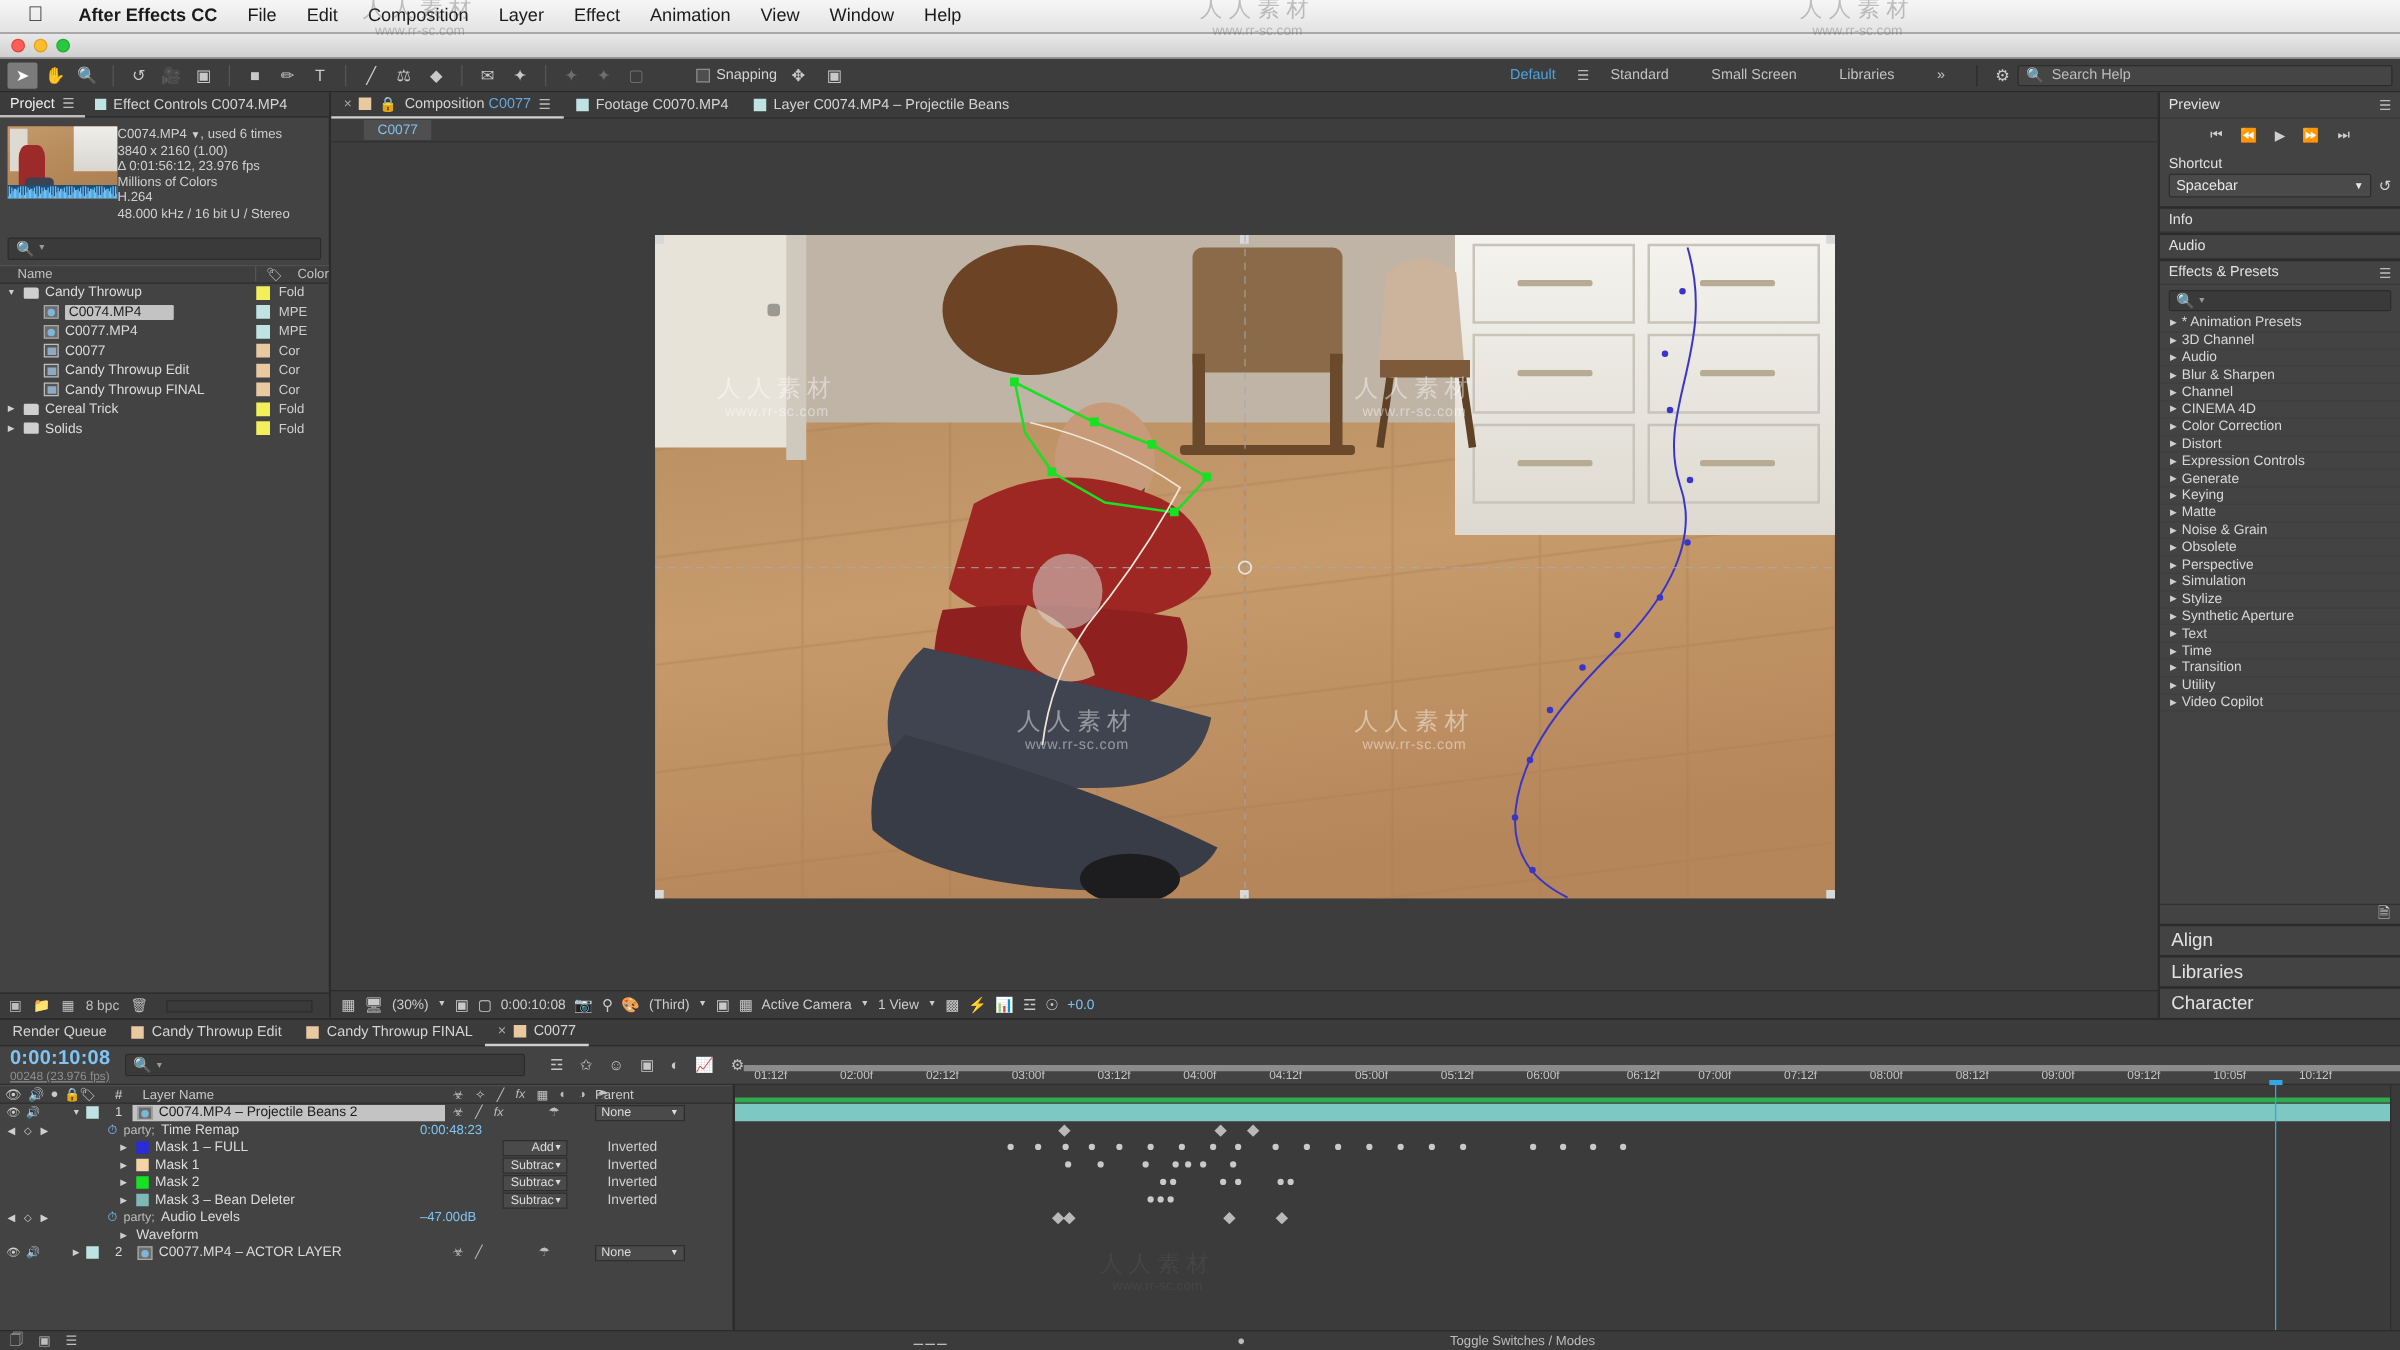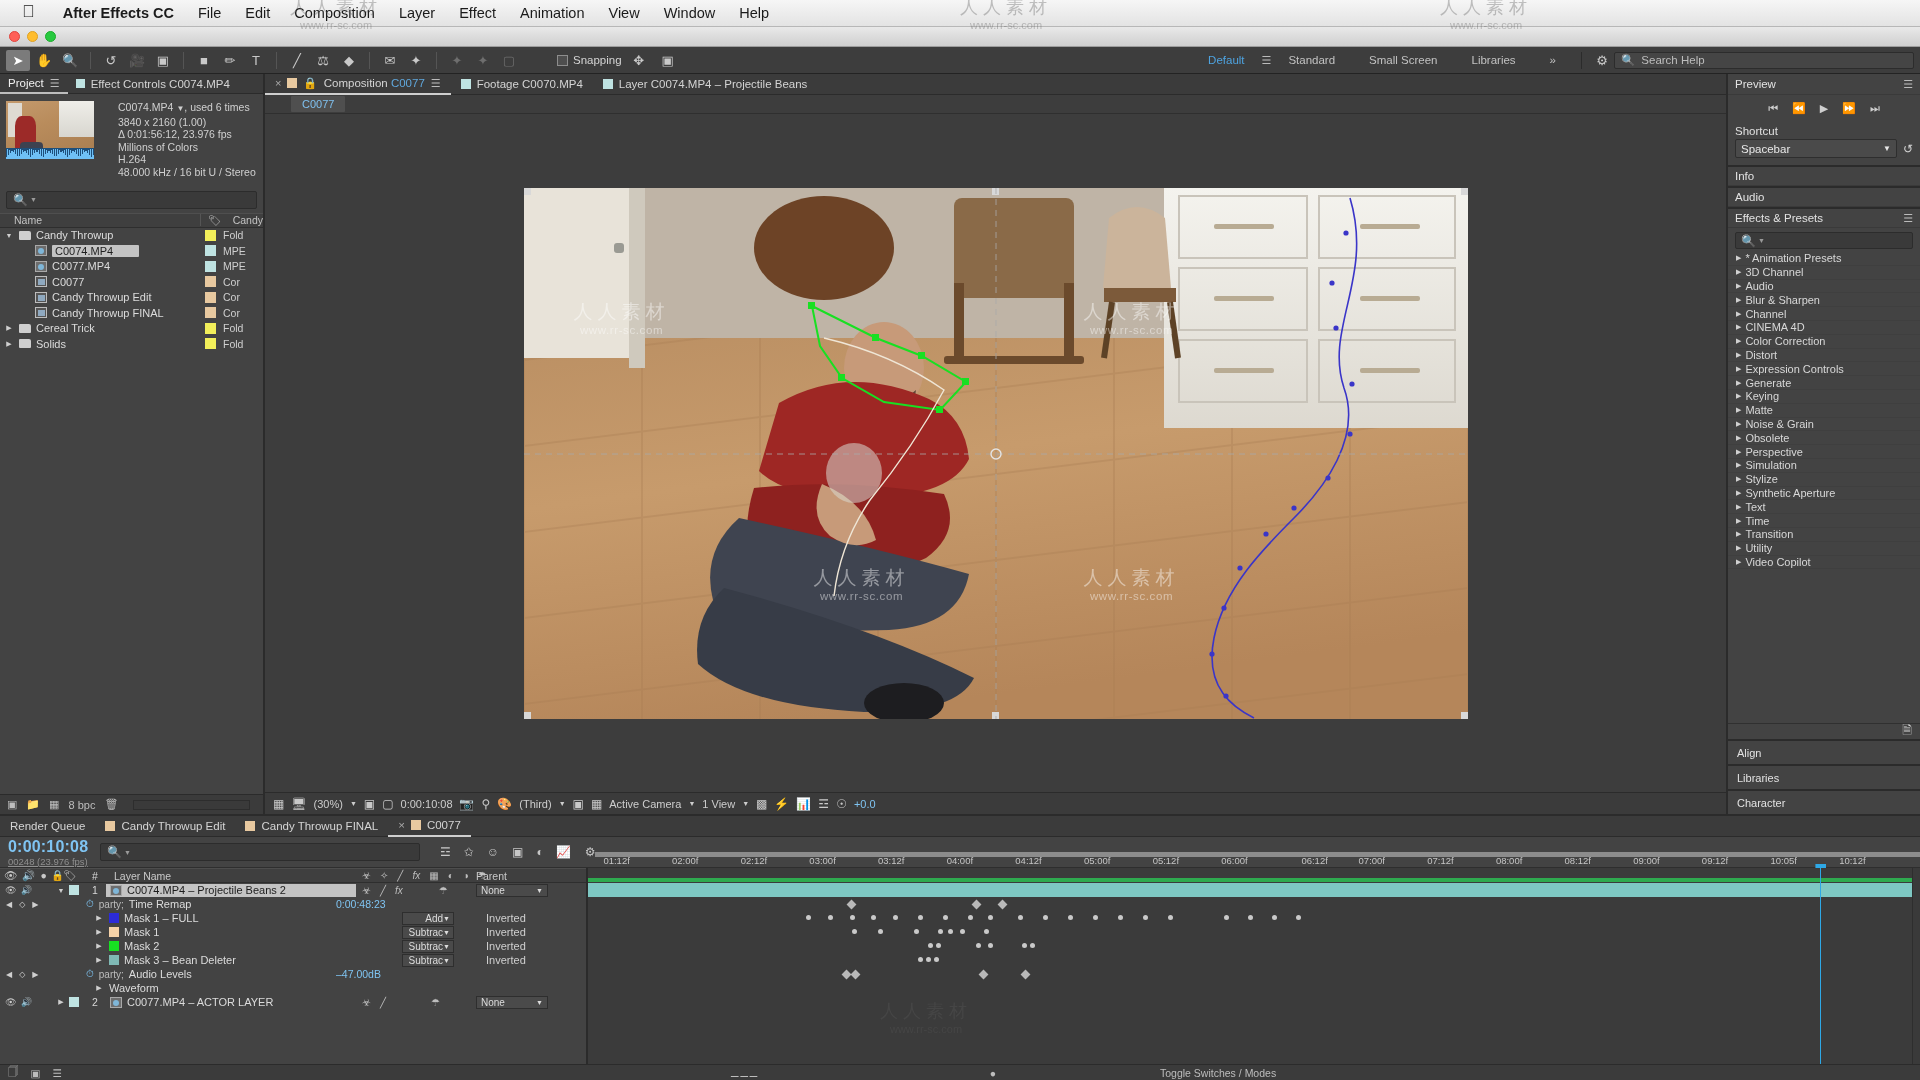--- a/index.html
+++ b/index.html
@@ -49,21 +49,21 @@
 
   
   .projpanel { width:265px; background:#434343; display:flex; flex-direction:column;
     border-right:2px solid #2b2b2b; }
   .ptabs { height:20px; background:#3b3b3b; display:flex; align-items:center;
     border-bottom:1px solid #2b2b2b; font-size:11.5px; }
   .ptab { padding:0 8px; height:20px; line-height:20px; display:flex; align-items:center; gap:6px;}
   .ptab.sel { border-bottom:2px solid #bdbdbd; color:#f0f0f0; }
   .ptab .sq { width:9px;height:9px;display:inline-block;background:#bfe3e2;}
   .hamb { font-size:11px; color:#bbb; }
-  .pinfo { display:flex; padding:7px 6px 4px 6px; gap:24px; }
+  .pinfo { display:flex; padding:7px 6px 4px 6px; gap:0; }
   .thumb { width:88px; height:58px; position:relative; overflow:hidden; flex:none;
     background:#8e6a4a; }
   .thumb .floor{position:absolute;inset:0;
     background:linear-gradient(160deg,#c49a6d 0%,#b98c5c 40%,#a87d50 100%);}
   .thumb .wall{position:absolute;right:0;top:0;width:40%;height:62%;
     background:linear-gradient(#efeee9,#d8d6cf);}
   .thumb .door{position:absolute;left:2px;top:2px;width:16%;height:58%;
     background:#dedad2;}
   .thumb .man{position:absolute;left:10%;top:26%;width:24%;height:58%;
     background:#9c2a28;border-radius:30% 30% 10% 10%;}
@@ -141,21 +141,21 @@
     font-size:11.5px; color:#e8e8e8;}
   .esearch { margin:4px 7px 3px; height:17px; background:#3a3a3a; border:1px solid #2c2c2c;
     border-radius:2px; display:flex; align-items:center; padding:0 5px; color:#9a9a9a;}
   .efxlist { flex:1; overflow:hidden; }
   .efxrow { height:13.8px; display:flex; align-items:center; gap:4px; padding-left:8px;
     font-size:11px; color:#d8d8d8; border-bottom:1px solid #3f3f3f;}
   .efxrow .tri { font-size:7px; color:#d0d0d0;}
   .efxfoot { height:16px; display:flex; align-items:center; justify-content:flex-end;
     padding-right:8px; border-top:1px solid #303030;}
   .collapsed { height:25px; display:flex; align-items:center; padding:0 9px;
-    font-size:11px; color:#e2e2e2; border-top:2px solid #2b2b2b;text-align:right;}
+    font-size:15px; color:#e2e2e2; border-top:2px solid #2b2b2b;text-align:right;}
 
   
   .timeline { height:calc(1080px - 27px - 20px - 27px - 740px); background:#434343;
     border-top:2px solid #2b2b2b; display:flex; flex-direction:column;}
   .tltabs { height:21px; background:#3b3b3b; display:flex; align-items:center;
     font-size:11.5px; border-bottom:1px solid #2b2b2b;}
   .tltab { display:flex;align-items:center;gap:6px;padding:0 10px;height:21px;}
   .tltab.sel{border-bottom:2px solid #cfcfcf;}
   .tltab .sq{width:10px;height:10px;display:inline-block;}
   .tlhead { height:31px; display:flex; align-items:center; border-bottom:1px solid #2e2e2e;}
@@ -418,21 +418,21 @@
       </div>
 
       <div class="psearch">
         <span>🔍</span>
         <span style="font-size:7px;margin-left:2px">▼</span>
       </div>
 
       <div class="pcolhead">
         <span class="c1">Name</span>
         <span class="c2">🏷</span>
-        <span class="c3">Candy</span>
+        <span class="c3">Color</span>
       </div>
 
       <div class="plist" id="proj-list">
           <div class="prow">
             <span class="nm" style="padding-left:4px">
               <span class="arrw">▼</span>
               <span class="folder"></span>
               <span class="">Candy Throwup</span>
             </span>
             <span class="swatch" style="background:#f2ef5a"></span>

